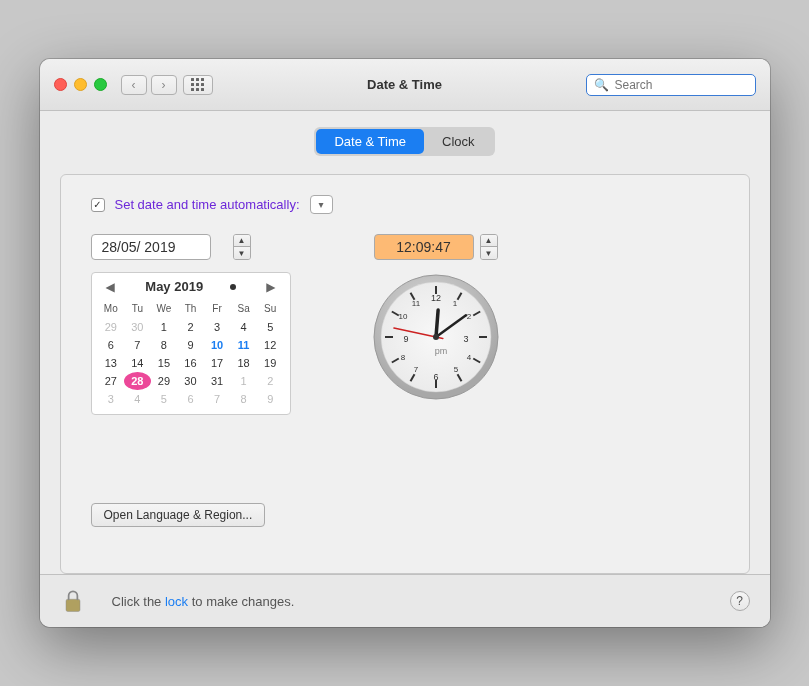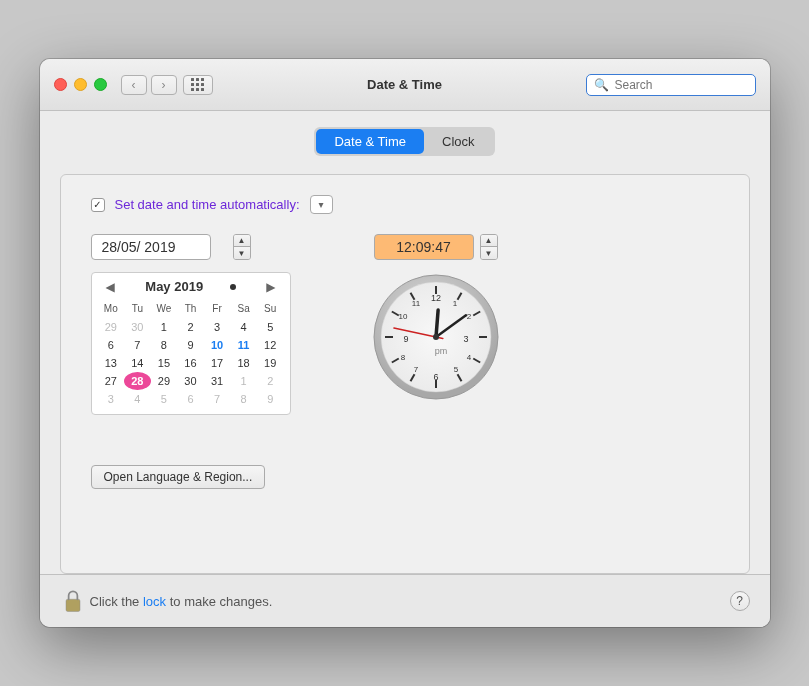--- a/index.html
+++ b/index.html
@@ -330,28 +330,29 @@
       color: #555;
     }
     .open-btn {
       background: linear-gradient(to bottom, #f5f5f5, #e8e8e8);
       border: 1px solid #aaa;
       border-radius: 4px;
       padding: 4px 12px;
       font-size: 12px;
       color: #333;
       cursor: pointer;
+      margin-top: 38px;
     }
     .bottom-bar {
       display: flex;
       align-items: center;
       padding: 12px 20px;
       border-top: 1px solid #c0c0c0;
       background: #e8e8e8;
-      gap: 4px;
+      gap: 26px;
     }
     .lock-icon {
       width: 26px;
       height: 28px;
     }
     .lock-text {
       font-size: 13px;
       color: #555;
     }
     .lock-link {

